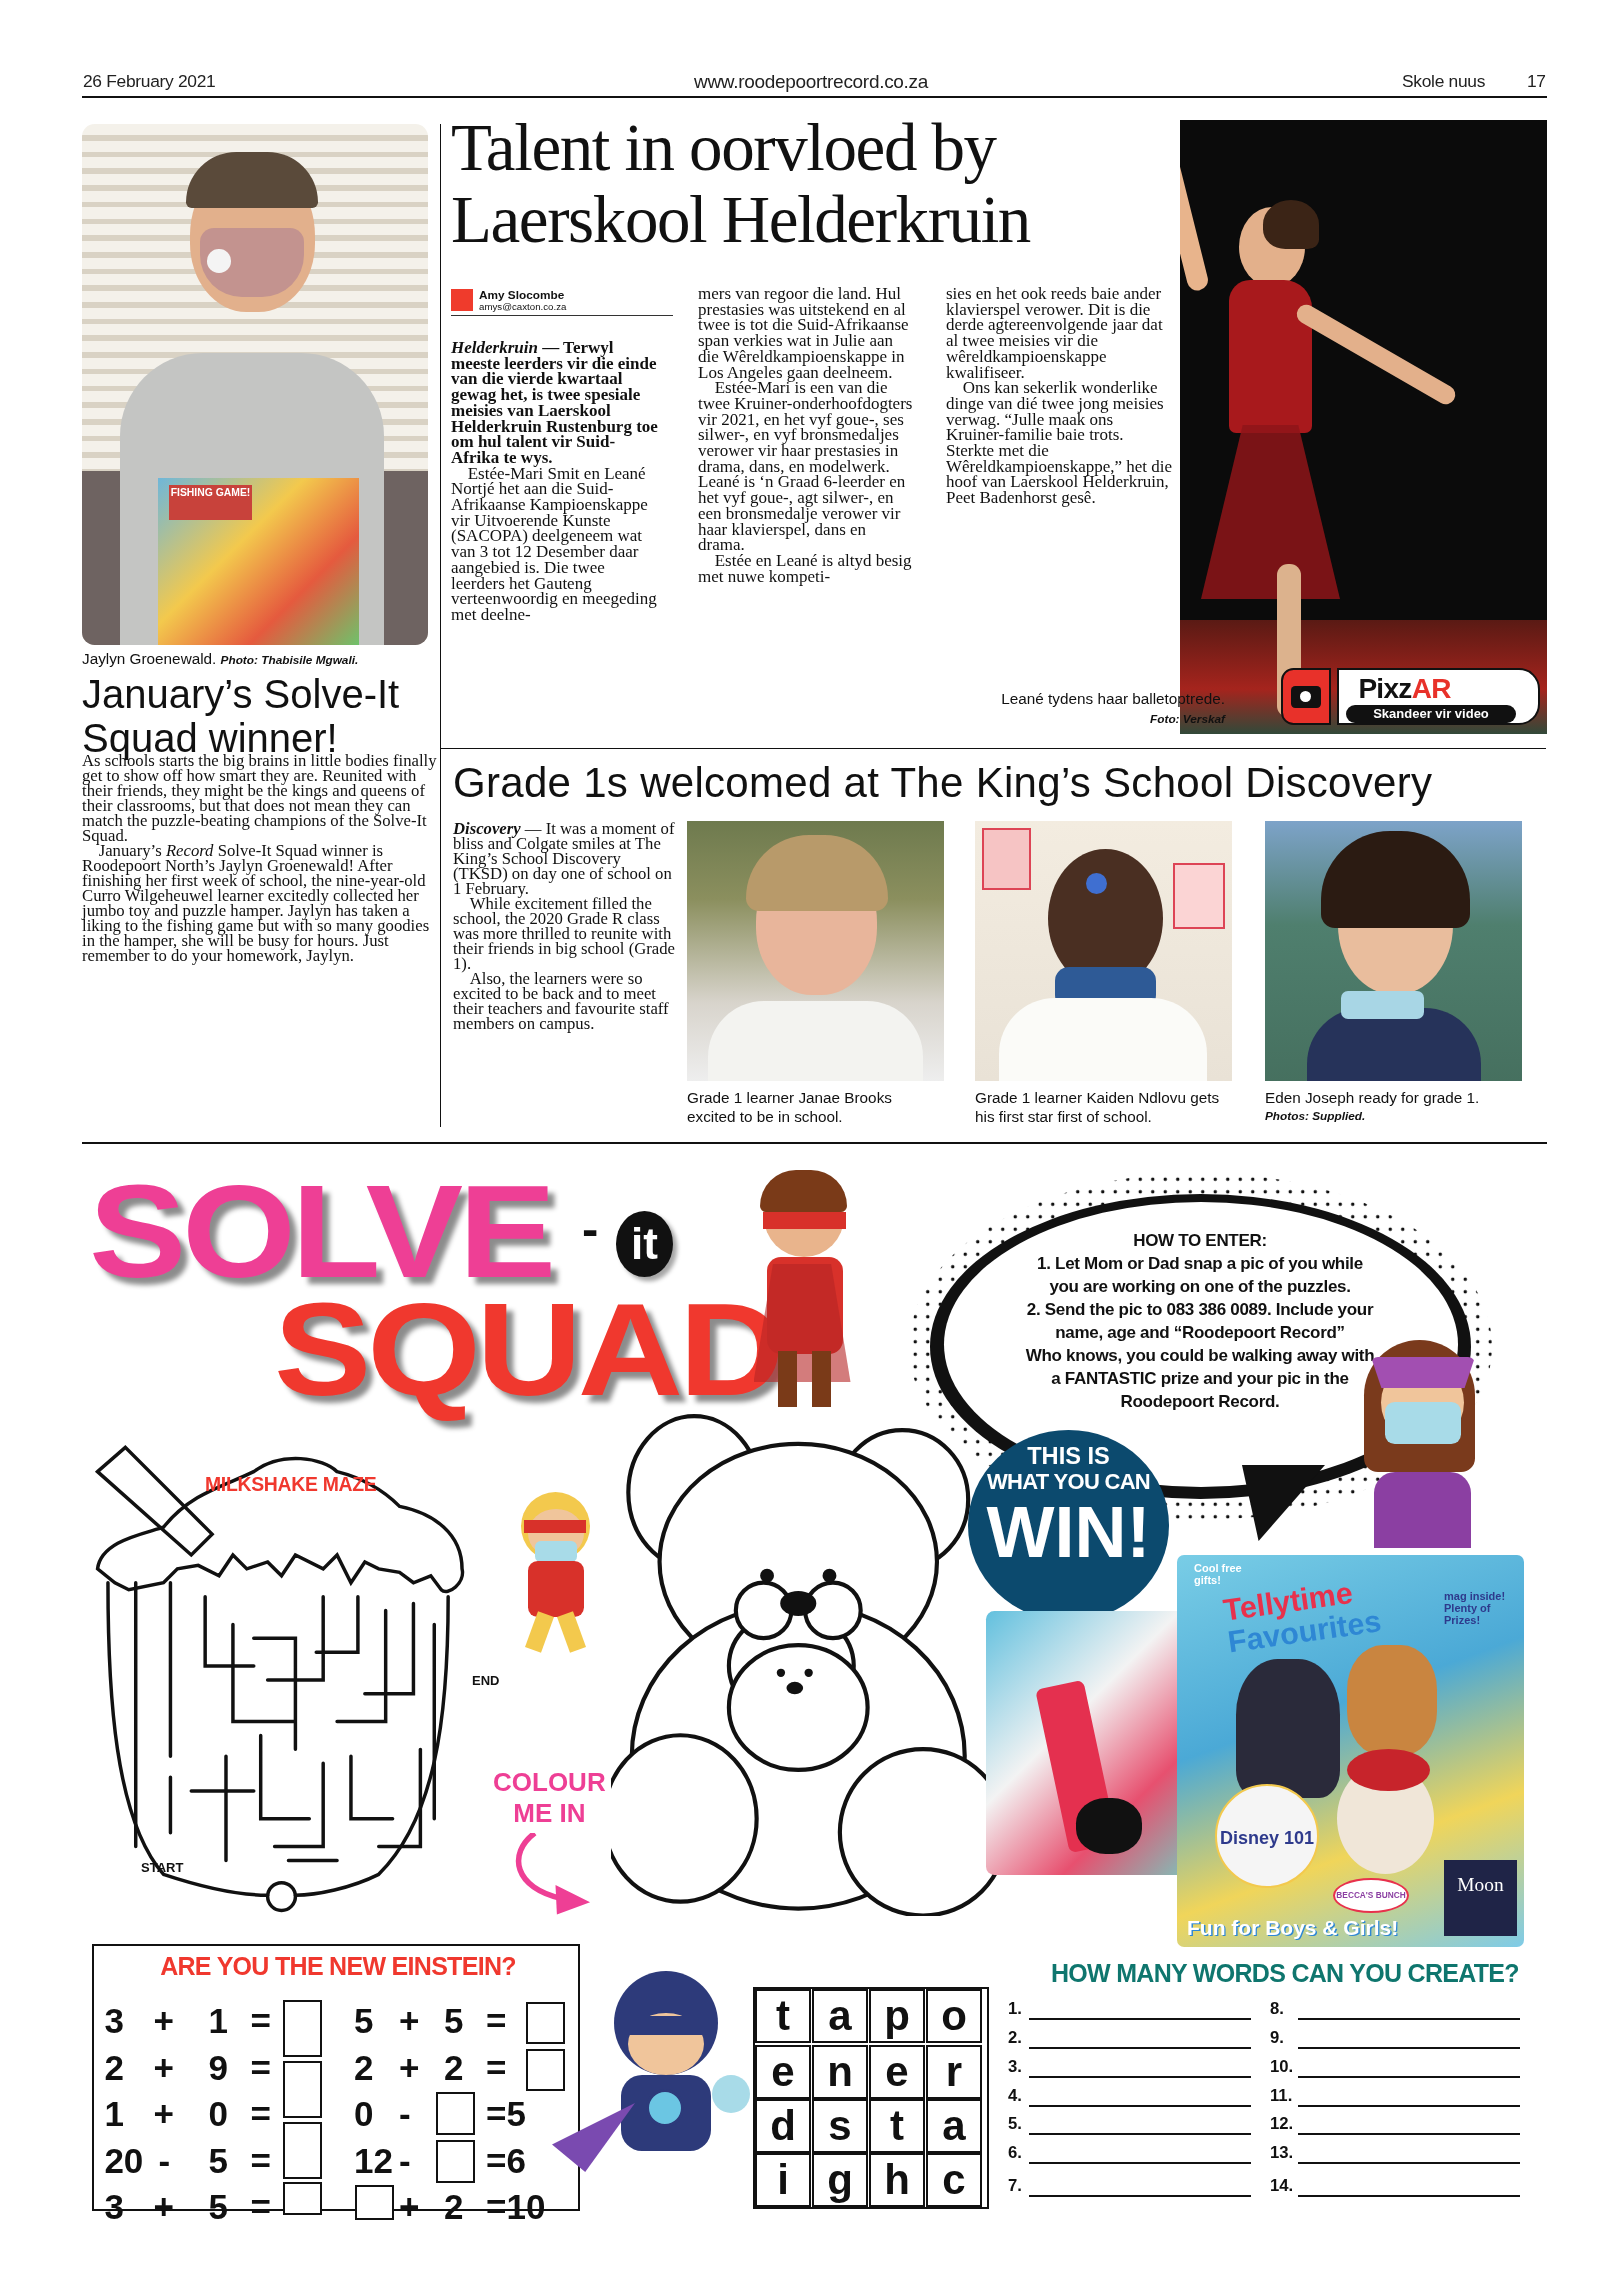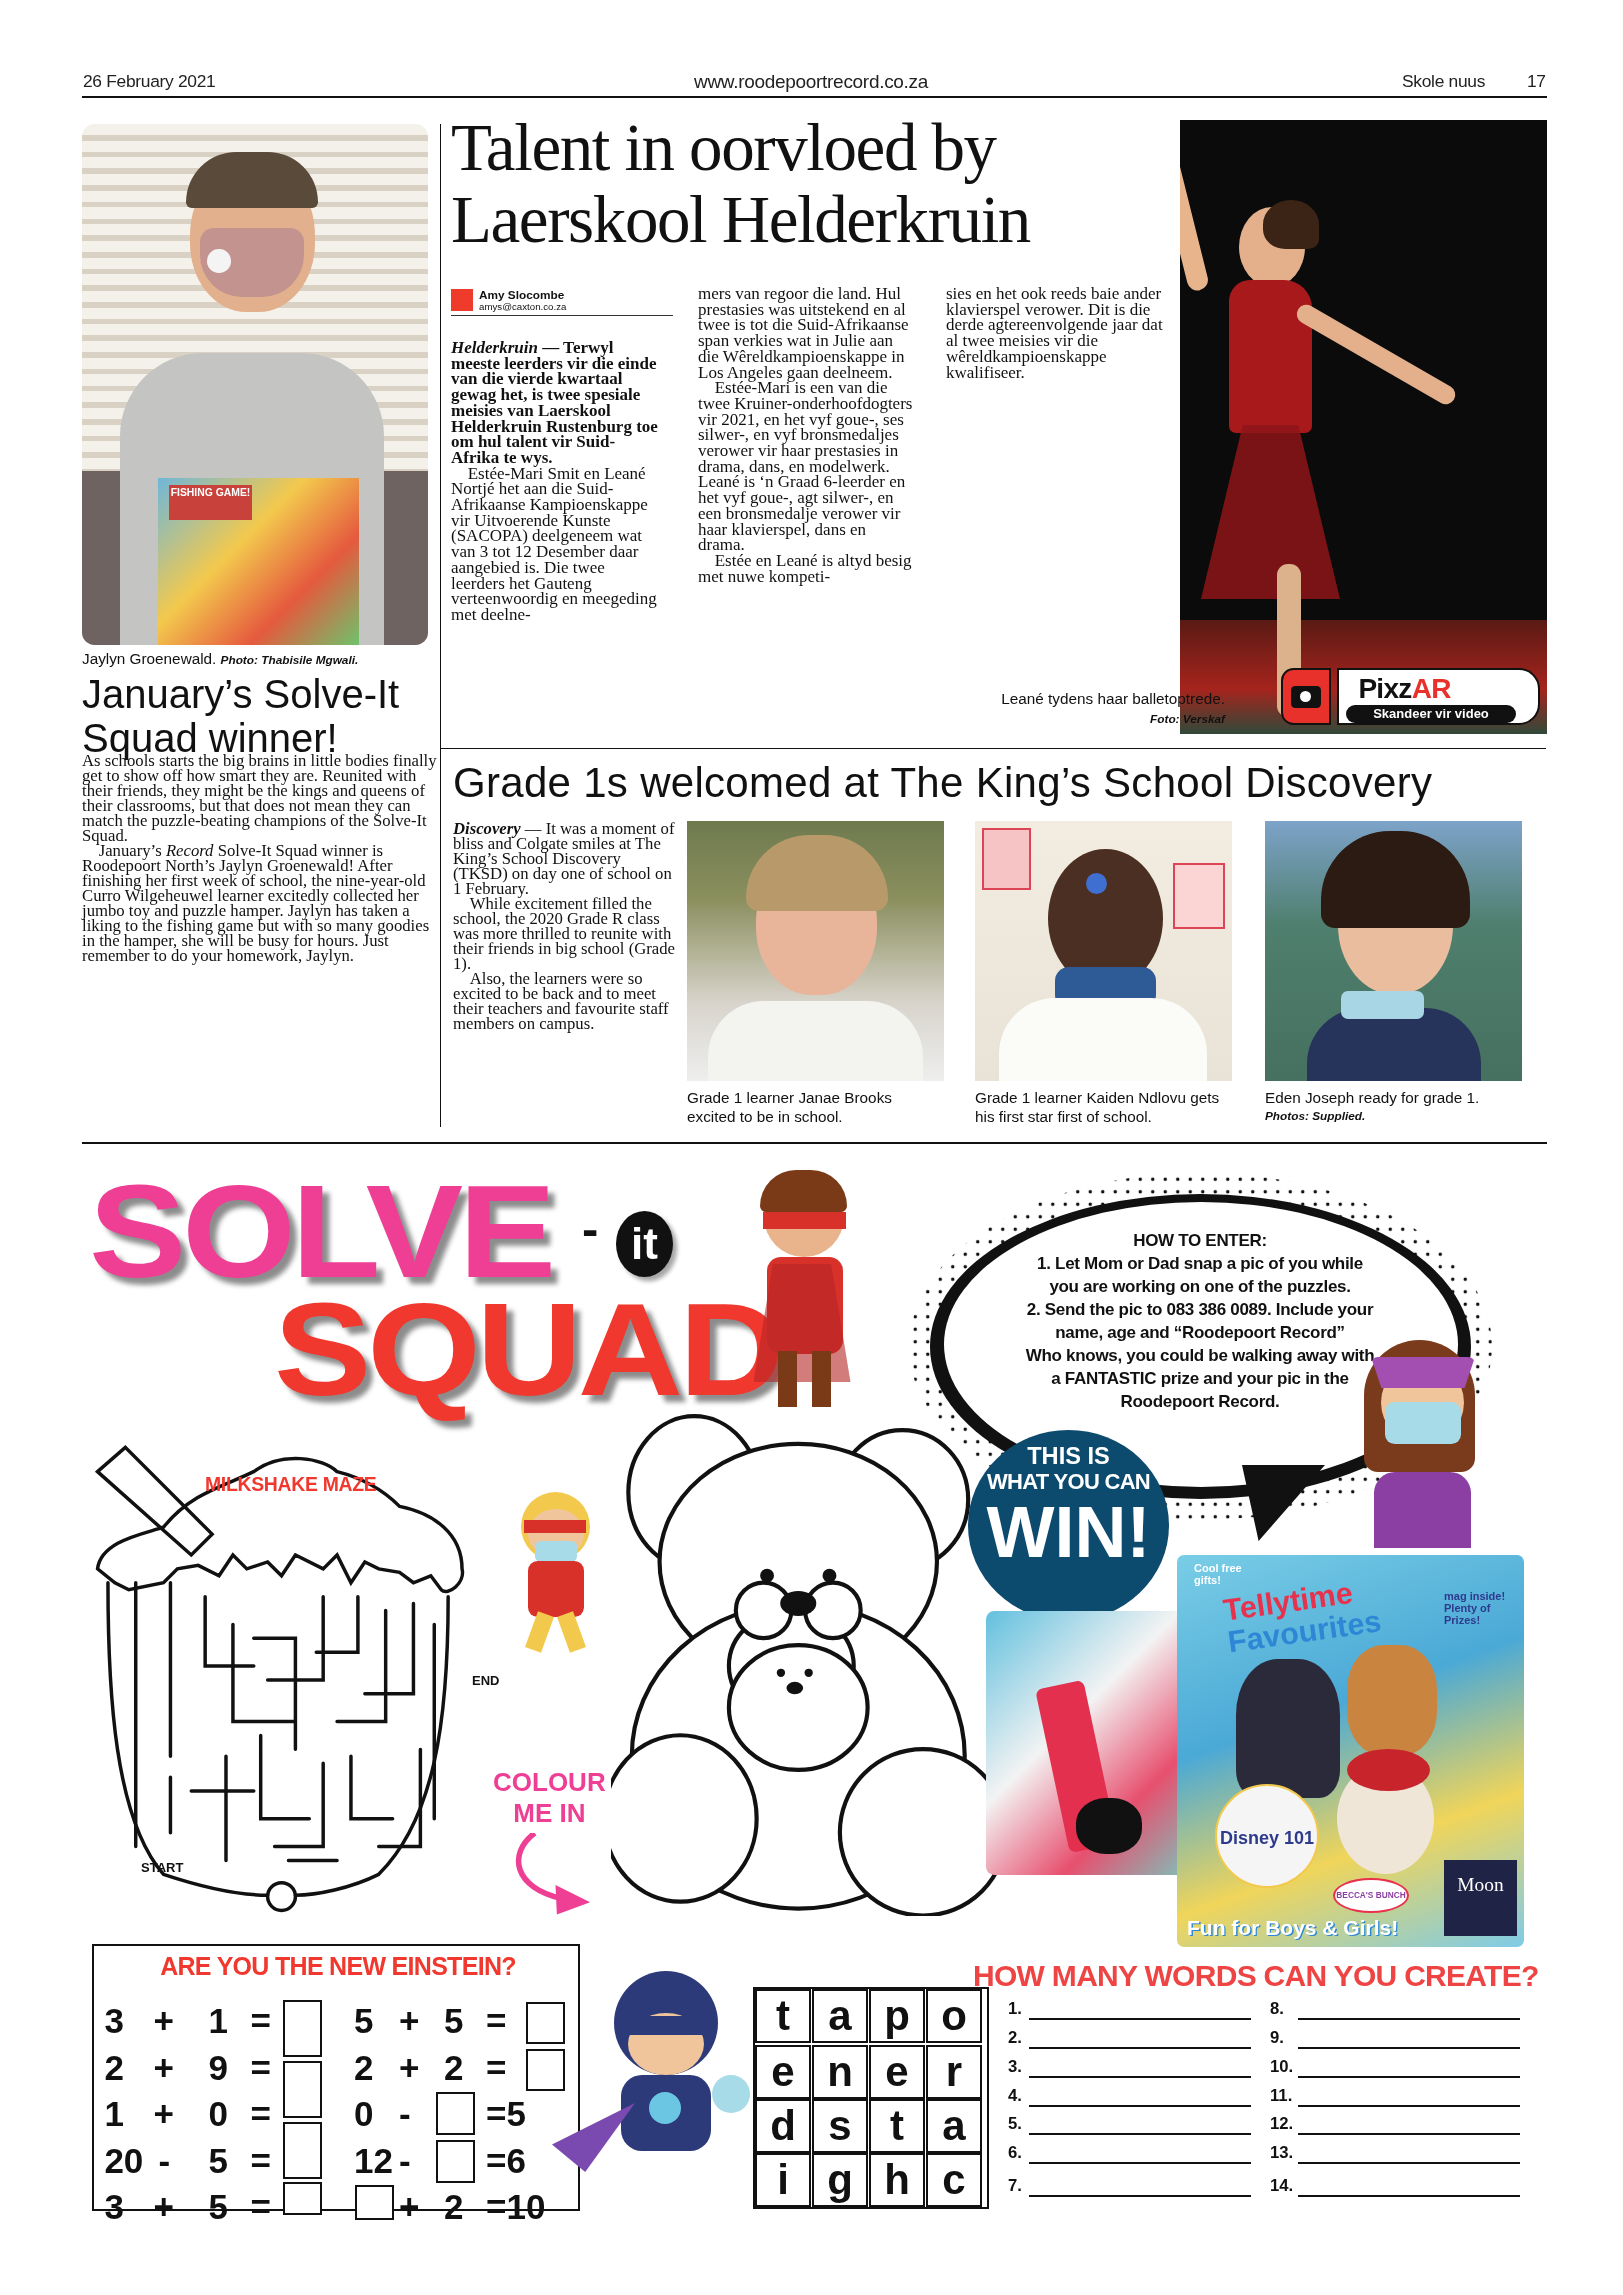--- a/index.html
+++ b/index.html
@@ -93,20 +93,21 @@
 </div>
 
 <div class="col" style="left:698px; top:286px; width:215px; font-size:17px; line-height:15.7px;">
   <p>mers van regoor die land. Hul prestasies was uitstekend en al twee is tot die Suid-Afrikaanse span verkies wat in Julie aan die Wêreldkampioenskappe in Los Angeles gaan deelneem.</p>
   <p class="ind">Estée-Mari is een van die twee Kruiner-onderhoofdogters vir 2021, en het vyf goue-, ses silwer-, en vyf bronsmedaljes verower vir haar prestasies in drama, dans, en modelwerk. Leané is ‘n Graad 6-leerder en het vyf goue-, agt silwer-, en een bronsmedalje verower vir haar klavierspel, dans en drama.</p>
   <p class="ind">Estée en Leané is altyd besig met nuwe kompeti-</p>
 </div>
 
 <div class="col" style="left:946px; top:286px; width:229px; font-size:17px; line-height:15.7px;">
   <p>sies en het ook reeds baie ander klavierspel verower. Dit is die derde agtereenvolgende jaar dat al twee meisies vir die wêreldkampioenskappe kwalifiseer.</p>
+  <p class="ind">Ons kan sekerlik wonderlike dinge van dié twee jong meisies verwag. “Julle maak ons Kruiner-familie baie trots. Sterkte met die Wêreldkampioenskappe,” het die hoof van Laerskool Helderkruin, Peet Badenhorst gesê.</p>
 </div>
 
 <div class="photo" style="left:1180px; top:120px; width:367px; height:614px; background:#0b0b0b;">
   <div class="abs" style="left:0; top:500px; width:367px; height:115px; background:linear-gradient(180deg,#5a1a14,#a5241d 60%,#2f4a3a);"></div>
 
   <div class="abs" style="left:-14px; top:-21px; width:21px; height:194px; background:#e8b48c; transform:rotate(-14deg); border-radius:10.4px;"></div>
 
   <div class="abs" style="left:59px; top:87px; width:66px; height:80px; background:#e3b08b; border-radius:50%;"></div>
   <div class="abs" style="left:83px; top:80px; width:56px; height:49px; background:#3b2416; border-radius:50% 50% 20% 40%;"></div>
 
@@ -411,21 +412,21 @@
   <div class="grid-cell" style="left:0; top:110px;">d</div>
   <div class="grid-cell" style="left:57px; top:110px;">s</div>
   <div class="grid-cell" style="left:114px; top:110px;">t</div>
   <div class="grid-cell" style="left:171px; top:110px;">a</div>
   <div class="grid-cell" style="left:0; top:164px;">i</div>
   <div class="grid-cell" style="left:57px; top:164px;">g</div>
   <div class="grid-cell" style="left:114px; top:164px;">h</div>
   <div class="grid-cell" style="left:171px; top:164px;">c</div>
 </div>
 
-<div class="abs" style="left:973px; top:1959px; font-family:'Liberation Sans',sans-serif; font-weight:bold; font-size:30px; color:#ef4444; letter-spacing:-0.7px;">HOW MANY WORDS CAN YOU CREATE?</div>
+<div class="abs" style="left:1051px; top:1959px; font-family:'Liberation Sans',sans-serif; font-weight:bold; font-size:25px; color:#0f766e; letter-spacing:-0.7px;">HOW MANY WORDS CAN YOU CREATE?</div>
 
 <div class="word-line" style="left:1008px; top:1999px; width:243px; height:23.6px;"><span>1.</span><div class="ul" style="width:222px;"></div></div>
 <div class="word-line" style="left:1008px; top:2028px; width:243px; height:23.6px;"><span>2.</span><div class="ul" style="width:222px;"></div></div>
 <div class="word-line" style="left:1008px; top:2057px; width:243px; height:23.6px;"><span>3.</span><div class="ul" style="width:222px;"></div></div>
 <div class="word-line" style="left:1008px; top:2086px; width:243px; height:23.6px;"><span>4.</span><div class="ul" style="width:222px;"></div></div>
 <div class="word-line" style="left:1008px; top:2114px; width:243px; height:23.6px;"><span>5.</span><div class="ul" style="width:222px;"></div></div>
 <div class="word-line" style="left:1008px; top:2143px; width:243px; height:23.6px;"><span>6.</span><div class="ul" style="width:222px;"></div></div>
 <div class="word-line" style="left:1008px; top:2176px; width:243px; height:23.6px;"><span>7.</span><div class="ul" style="width:222px;"></div></div>
 
 <div class="word-line" style="left:1270px; top:1999px; width:264px; height:23.6px;"><span>8.</span><div class="ul" style="left:28px; width:222px;"></div></div>

